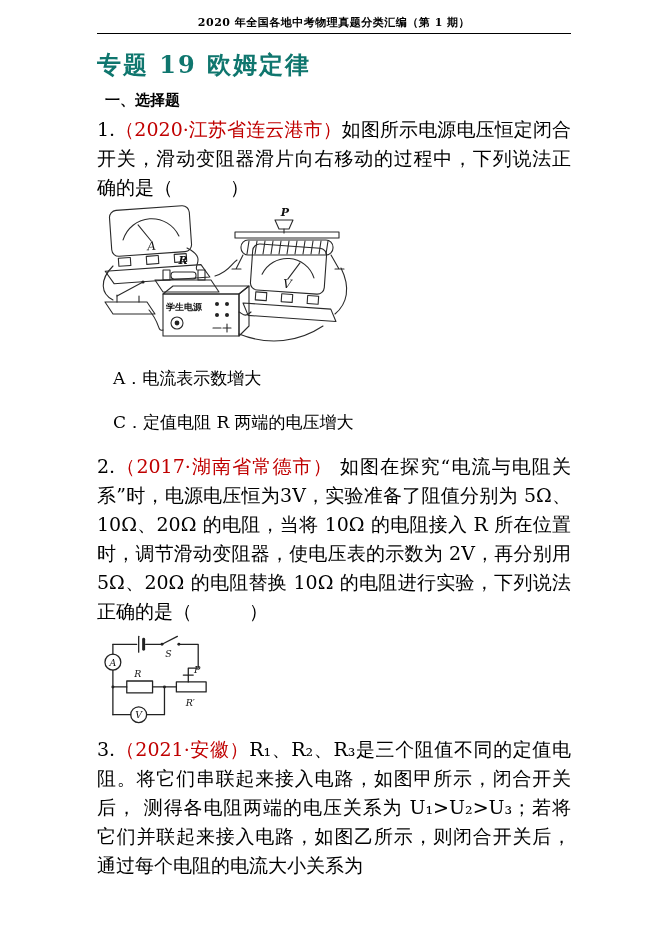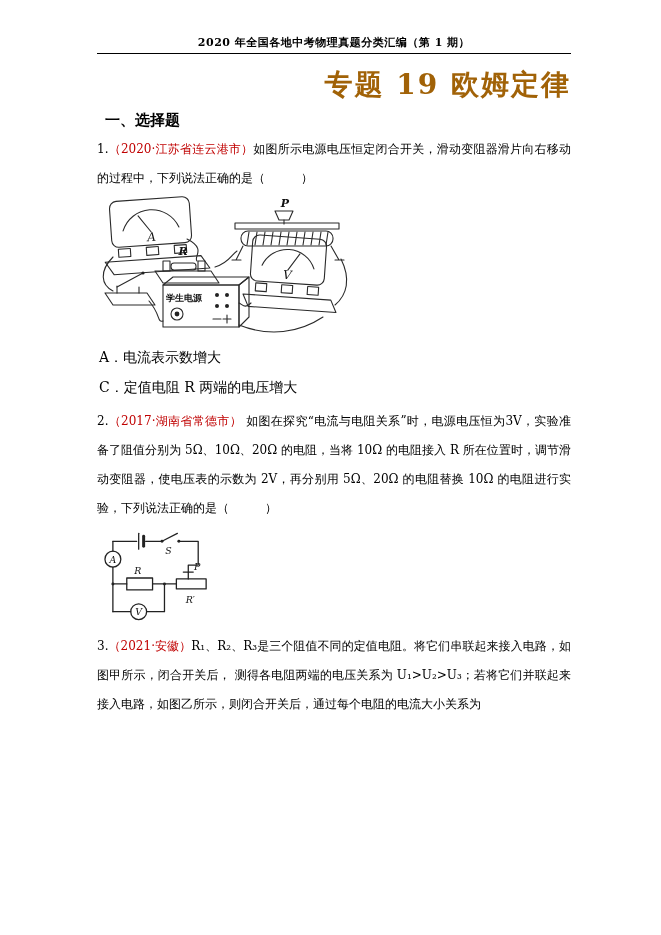--- a/index.html
+++ b/index.html
@@ -1,29 +1,29 @@
 <!DOCTYPE html>
 <html><head>
 <meta charset="utf-8">
 <style>
   html,body{margin:0;padding:0;}
   body{
     width:661px;height:935px;background:#ffffff;overflow:hidden;
     font-family:"DejaVu Serif","Liberation Serif",serif;color:#000;
   }
-  .page{box-sizing:border-box;width:661px;height:935px;padding:36px 90px 0 97px;}
+  .page{box-sizing:border-box;width:661px;height:935px;padding:16px 90px 0 97px;}
   .header{text-align:center;font-size:11px;font-weight:bold;line-height:14px;letter-spacing:.5px;}
   .header-rule{border-bottom:1.6px solid #000;margin-top:3px;}
-  .doc-title{text-align:right;color:#a16207;font-size:28px;font-weight:bold;
+  .doc-title{text-align:left;color:#0f766e;font-size:24px;font-weight:bold;
     margin:15px 0 4px;line-height:32px;letter-spacing:2px;}
   .section-heading{font-size:15px;font-weight:bold;margin:8px 8px 2px;line-height:22px;}
-  .q-text{font-size:12px;line-height:29px;margin:4px 0 0;text-align:justify;}
+  .q-text{font-size:19px;line-height:29px;margin:4px 0 0;text-align:justify;}
   .src{color:#c00000;}
   .options{margin:4px 0 6px;}
-  .options p{margin:2px;font-size:14px;line-height:28px;}
+  .options p{margin:16px;font-size:17px;line-height:28px;}
   figure{margin:2px 0 0 2px;padding:0;}
   .fig-q1{width:250px;height:140px;}
   .fig-q2{width:124px;height:95px;margin-top:4px;}
   .sk{stroke:#2a2a2a;fill:none;stroke-width:1.1;stroke-linecap:round;stroke-linejoin:round;}
   .sk2{stroke:#222;fill:none;stroke-width:1.3;stroke-linecap:round;stroke-linejoin:round;}
   .meter-lbl{font:italic 12px "DejaVu Serif",serif;fill:#111;stroke:none;text-anchor:middle;}
   .fig-lbl{font:italic bold 11px "DejaVu Serif",serif;fill:#111;stroke:none;text-anchor:middle;}
   .ps-lbl{font:bold 9px "DejaVu Sans",sans-serif;fill:#111;stroke:none;}
   .sch-lbl{font:italic 9.5px "DejaVu Serif",serif;fill:#111;stroke:none;text-anchor:middle;}
   .dot{fill:#222;stroke:none;}

